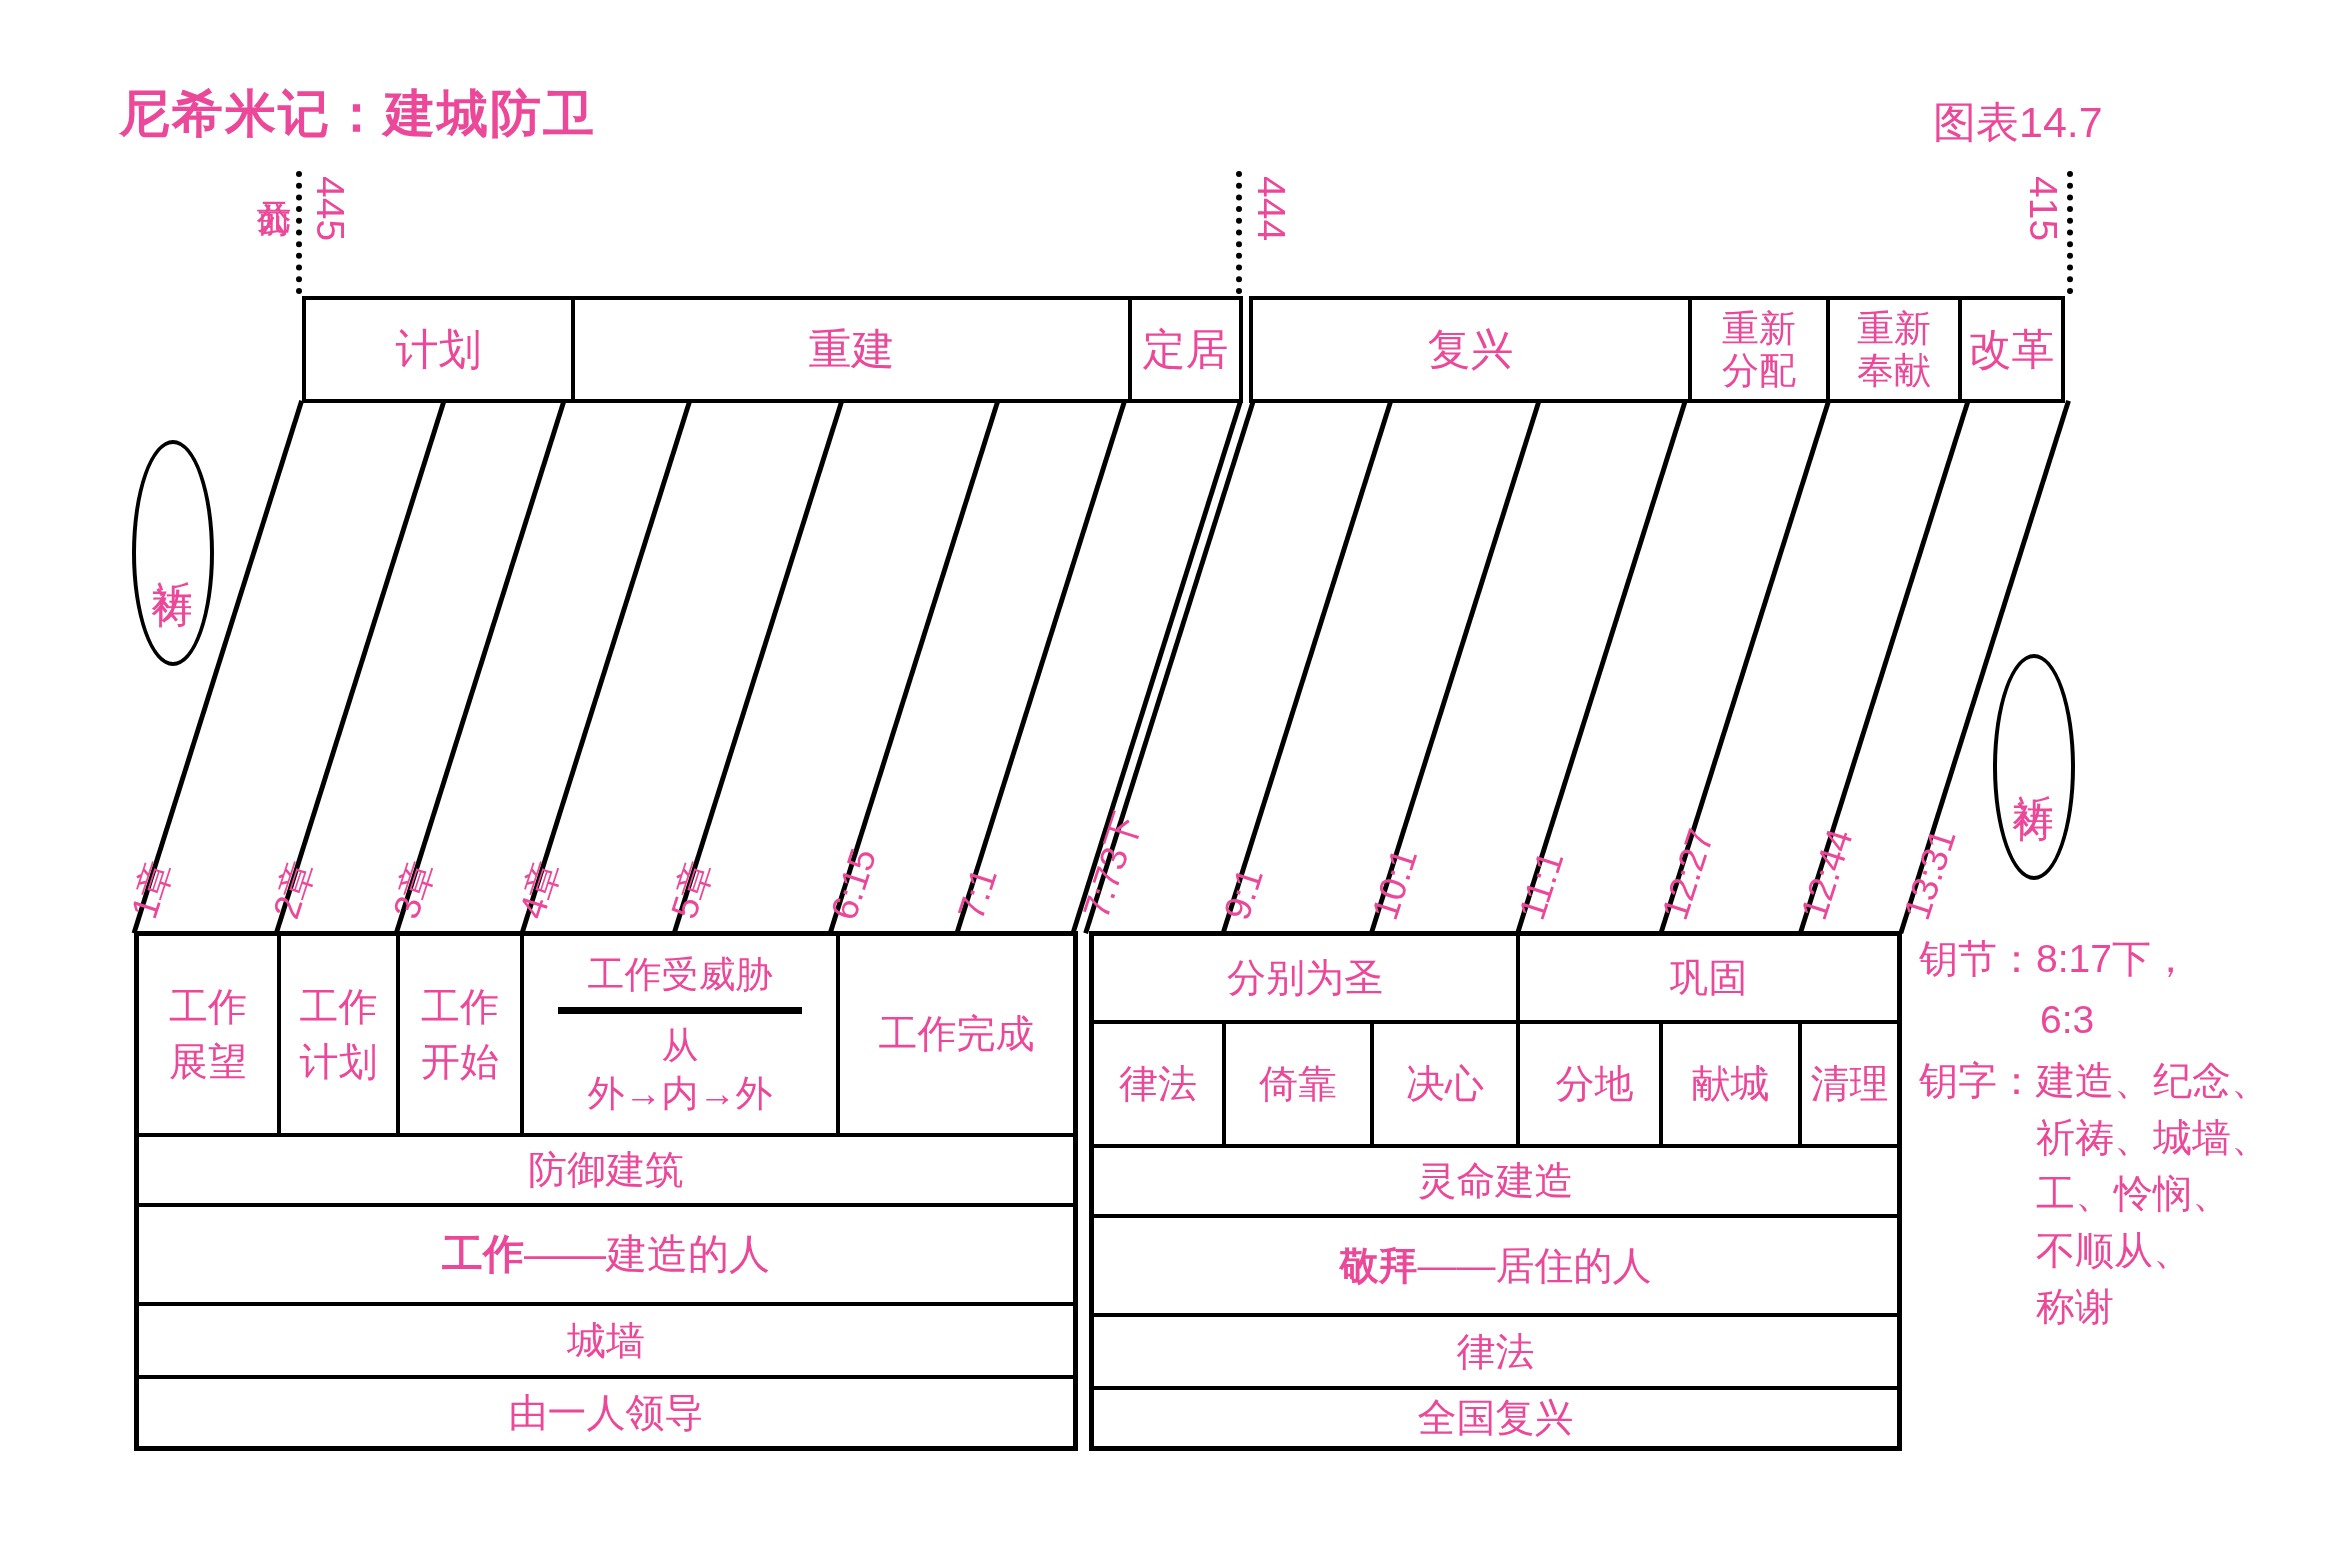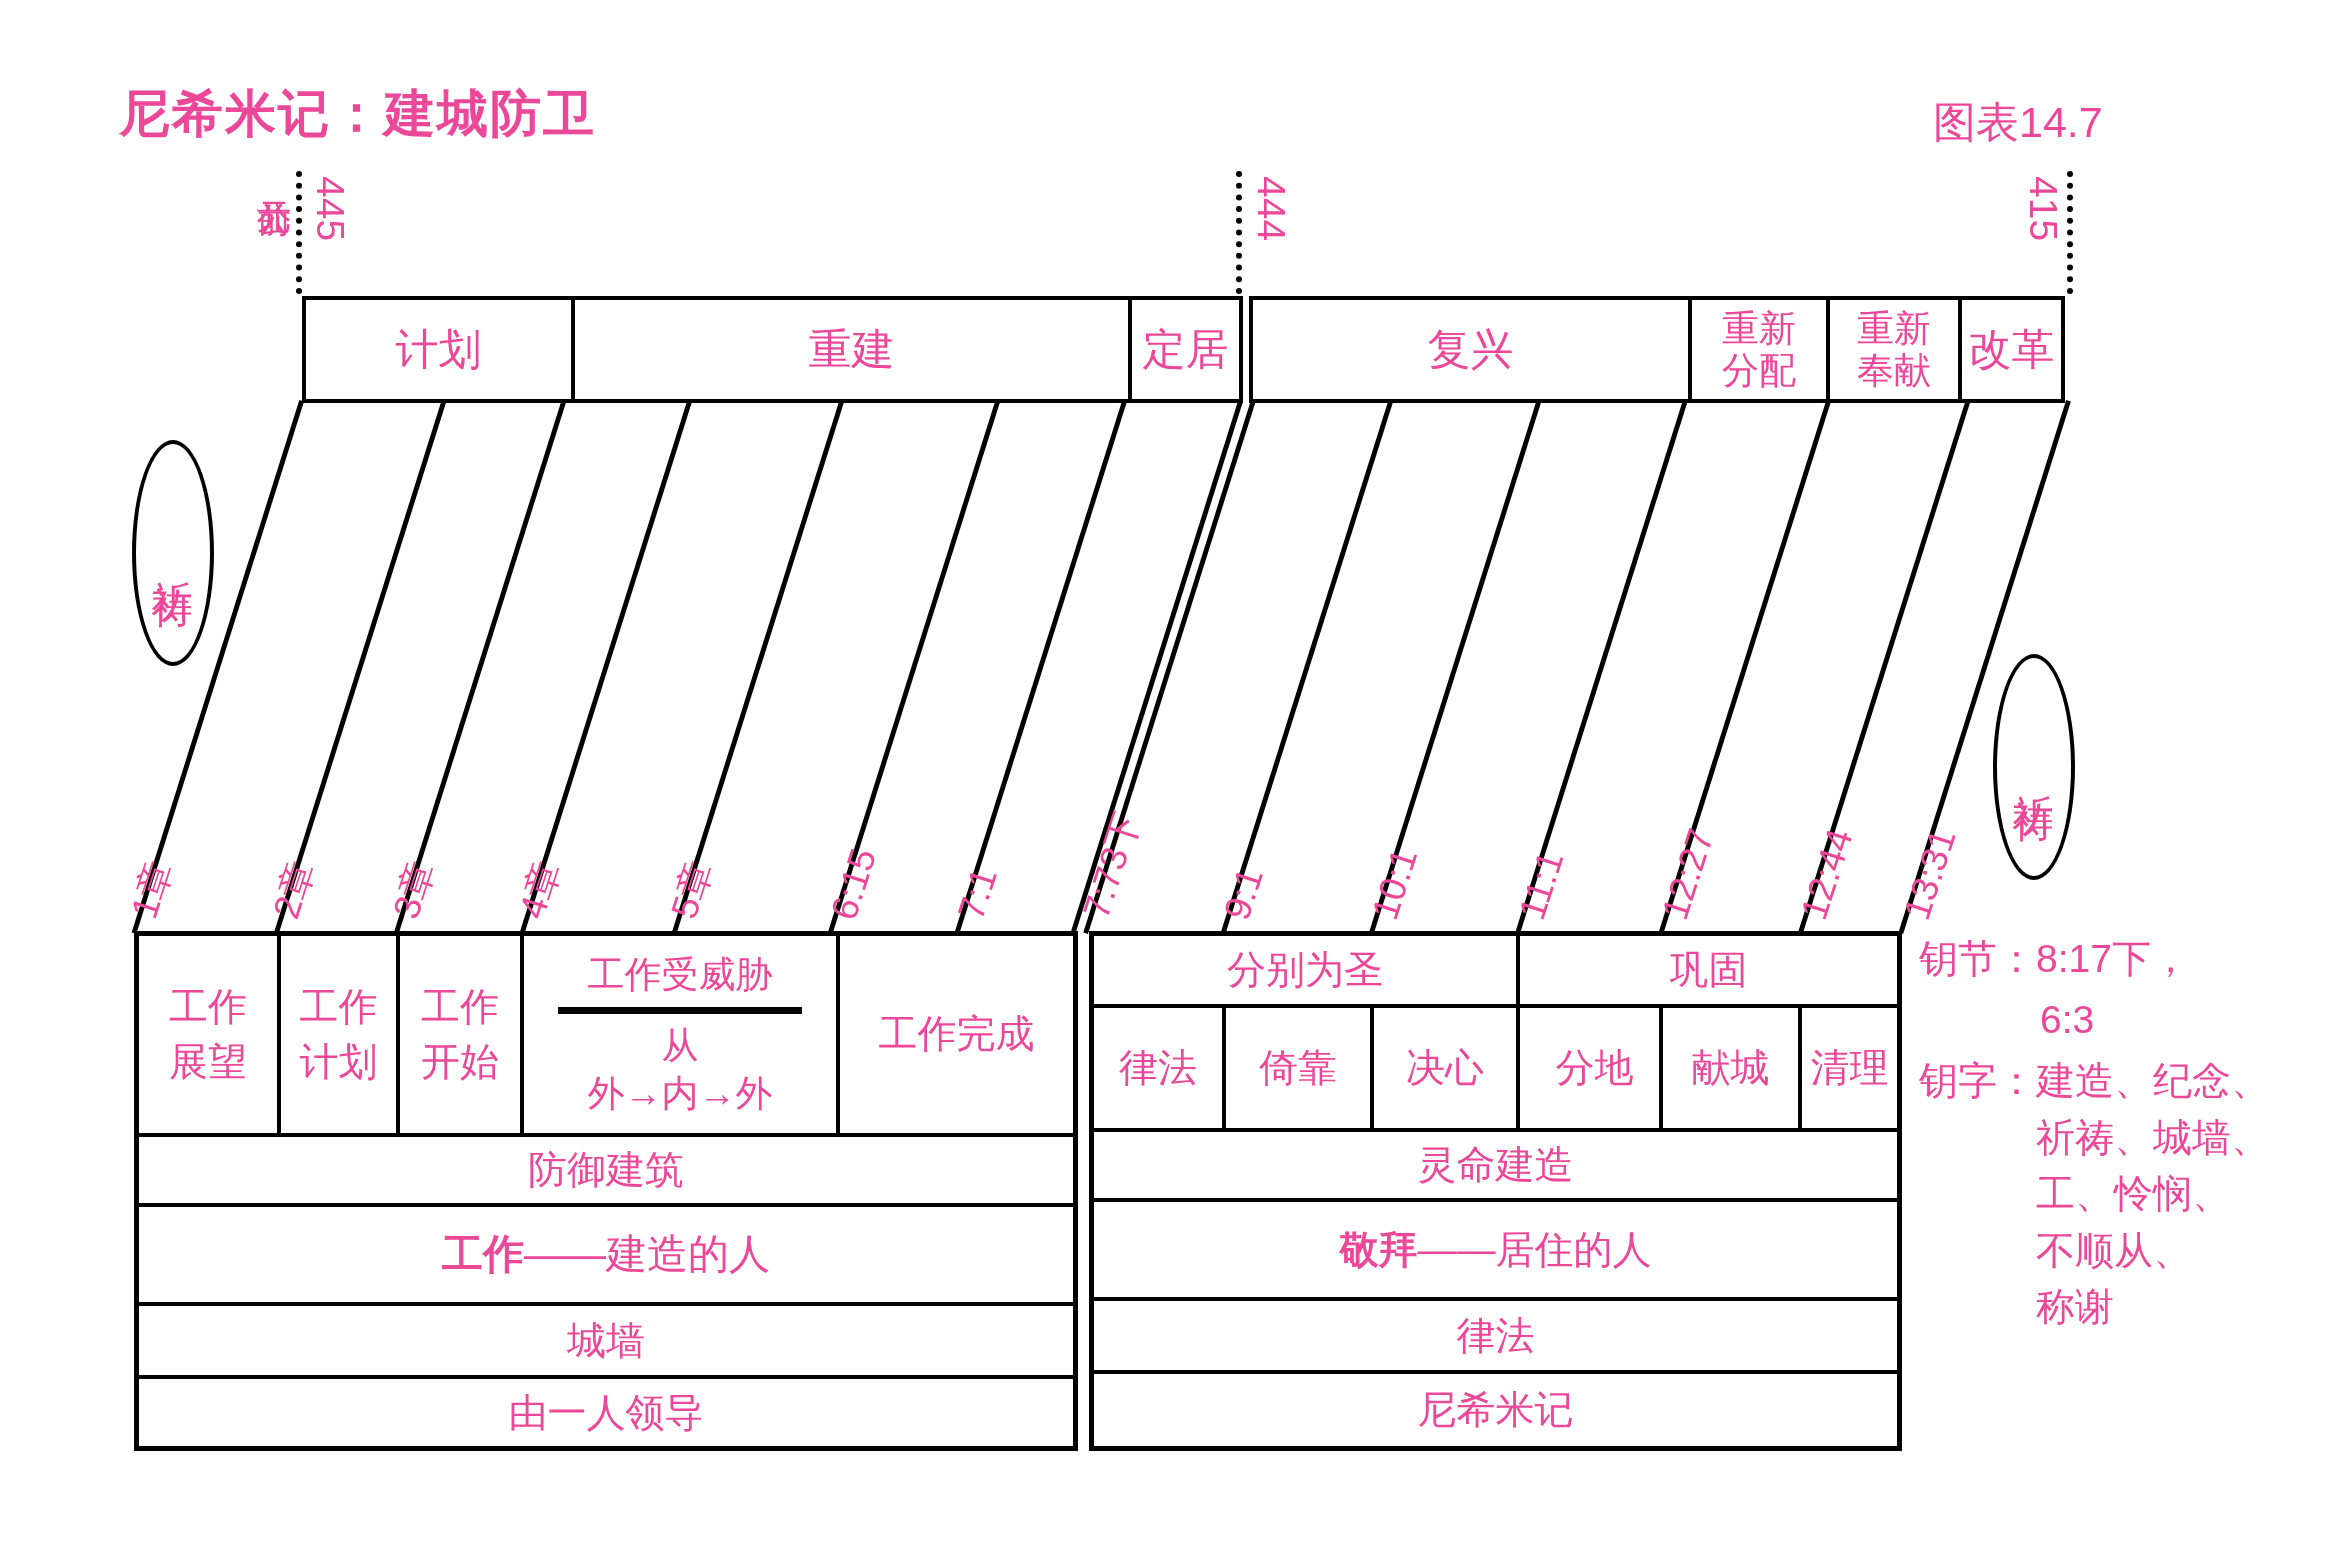--- a/index.html
+++ b/index.html
@@ -154,39 +154,39 @@
     <div class="trow rowlabel" style="height:70px;">防御建筑</div>
     <div class="trow rowlabel" style="height:99px;font-size:41px;">
       <span style="font-weight:bold;">工作</span>
         <span>——建造的人</span>
     </div>
     <div class="trow rowlabel" style="height:73px;">城墙</div>
     <div class="trow rowlabel" style="flex:1;">由一人领导</div>
   </div>
 
   <div class="abs tbl" style="left:1089px;top:931px;width:813px;height:520px;">
-    <div class="trow" style="height:68px;">
+    <div class="trow" style="height:84px;">
       <div class="tcell" style="width:422px;">分别为圣</div>
       <div class="tcell" style="flex:1;">巩固</div>
     </div>
     <div class="trow" style="height:124px;">
       <div class="tcell" style="width:128px;">律法</div>
       <div class="tcell" style="width:148px;">倚靠</div>
       <div class="tcell" style="width:146px;">决心</div>
       <div class="tcell" style="width:143px;padding-left:10px;">分地</div>
       <div class="tcell" style="width:139px;">献城</div>
       <div class="tcell" style="flex:1;">清理</div>
     </div>
     <div class="trow rowlabel" style="height:70px;">灵命建造</div>
     <div class="trow rowlabel" style="height:99px;font-size:39px;">
       <span style="font-weight:bold;">敬拜</span>
         <span>——居住的人</span>
     </div>
     <div class="trow rowlabel" style="height:73px;">律法</div>
-    <div class="trow rowlabel" style="flex:1;">尼希米记</div>
+    <div class="trow rowlabel" style="flex:1;">全国复兴</div>
   </div>
 
   <div class="abs keys" style="left:1919px;top:936px;">钥节：</div>
   <div class="abs keys" style="left:2036px;top:936px;">8:17下，</div>
   <div class="abs keys" style="left:2040px;top:997px;">6:3</div>
   <div class="abs keys" style="left:1919px;top:1058px;">钥字：</div>
   <div class="abs keys" style="left:2036px;top:1058px;">建造、纪念、</div>
   <div class="abs keys" style="left:2036px;top:1115px;">祈祷、城墙、</div>
   <div class="abs keys" style="left:2036px;top:1171px;">工、怜悯、</div>
   <div class="abs keys" style="left:2036px;top:1228px;">不顺从、</div>

